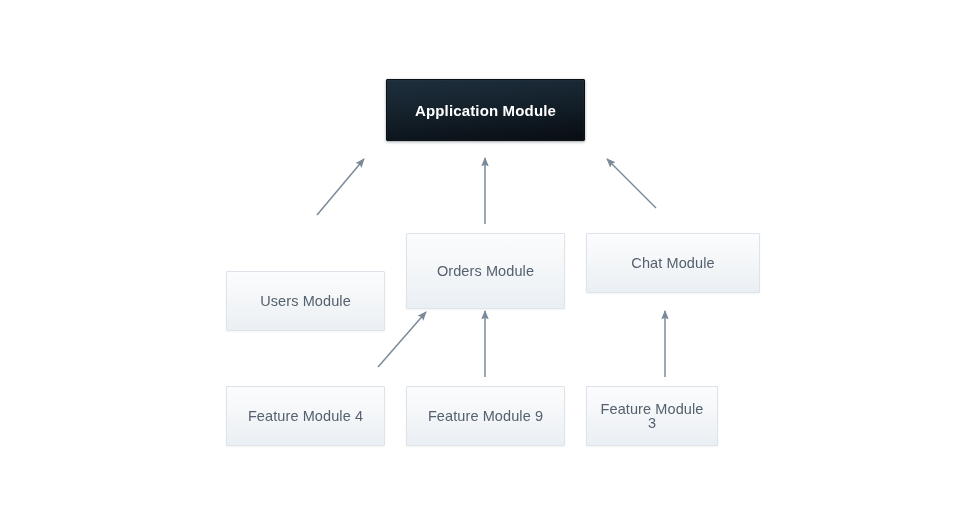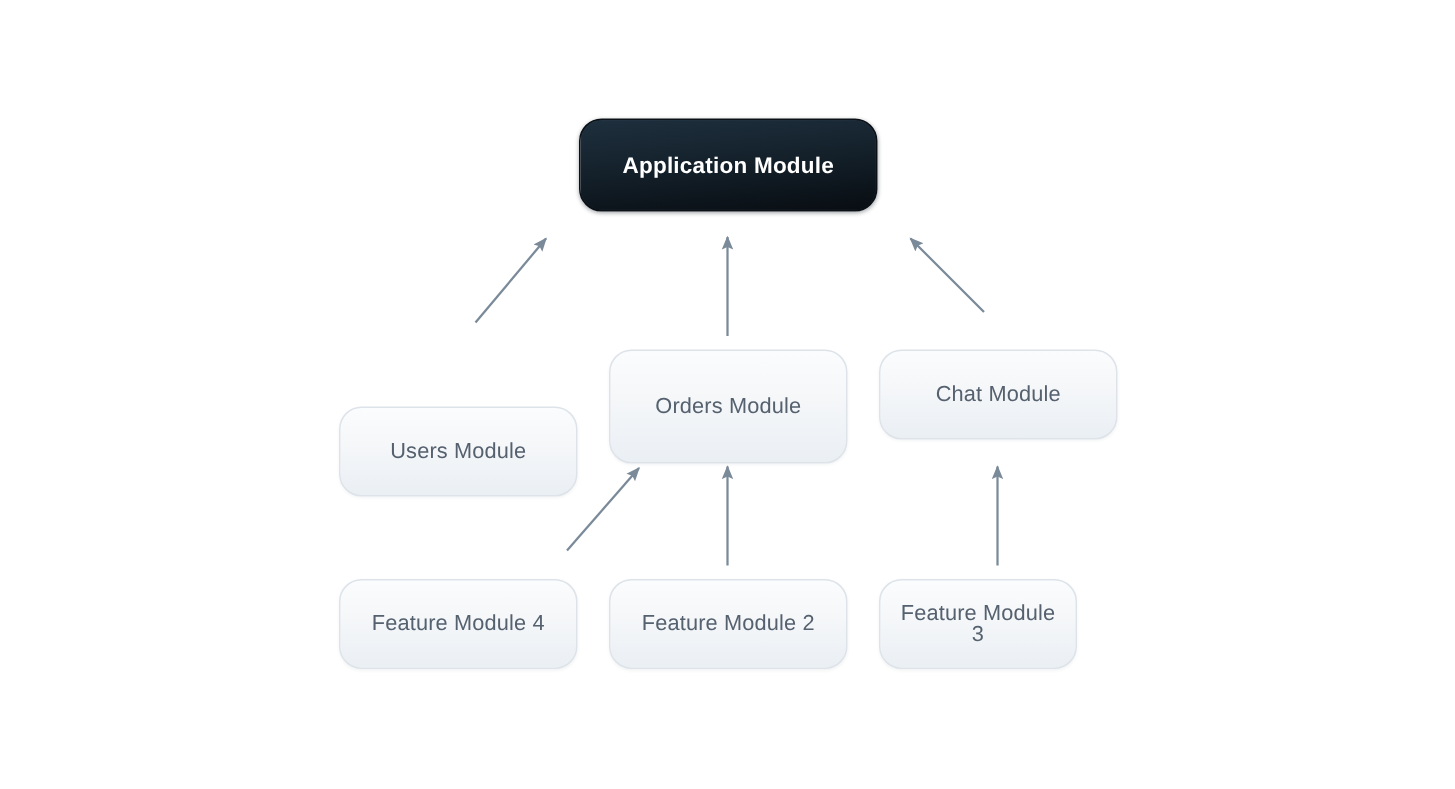--- a/index.html
+++ b/index.html
@@ -27,21 +27,21 @@
     height: 526px;
     pointer-events: none;
   }
   .node {
     position: absolute;
     box-sizing: border-box;
     display: flex;
     align-items: center;
     justify-content: center;
     text-align: center;
-    border-radius: 15px;
+    border-radius: 1px;
     user-select: none;
   }
   .node-root {
     background: linear-gradient(175deg, #1e2f3d 0%, #16242f 38%, #0d151c 78%, #080d12 100%);
     color: #ffffff;
     font-size: 15px;
     font-weight: bold;
     letter-spacing: 0.15px;
     border: 1px solid #0a1016;
     box-shadow: 0 1px 3px rgba(17, 26, 35, 0.40), 0 0 0 0.5px rgba(255,255,255,0.04) inset;
@@ -85,27 +85,27 @@
   <div id="nodes">
       <div class="node node-root" style="left: 386px; top: 79px; width: 199px; height: 62px;">
         <span class="node-label">Application Module</span>
       </div>
       <div class="node node-plain" style="left: 226px; top: 233px; width: 159px; height: 60px; margin-top: 38px;">
         <span class="node-label">Users Module</span>
       </div>
       <div class="node node-plain" style="left: 406px; top: 233px; width: 159px; height: 76px;">
         <span class="node-label">Orders Module</span>
       </div>
-      <div class="node node-plain" style="left: 586px; top: 233px; width: 159px; height: 60px;">
+      <div class="node node-plain" style="left: 586px; top: 233px; width: 174px; height: 60px;">
         <span class="node-label">Chat Module</span>
       </div>
       <div class="node node-plain" style="left: 226px; top: 386px; width: 159px; height: 60px;">
         <span class="node-label">Feature Module 4</span>
       </div>
       <div class="node node-plain" style="left: 406px; top: 386px; width: 159px; height: 60px;">
-        <span class="node-label">Feature Module 2</span>
+        <span class="node-label">Feature Module 9</span>
       </div>
       <div class="node node-plain" style="left: 586px; top: 386px; width: 132px; height: 60px;">
         <span class="node-label">Feature Module 3</span>
       </div>
     </div>
 
 </div>
 
 </body></html>

